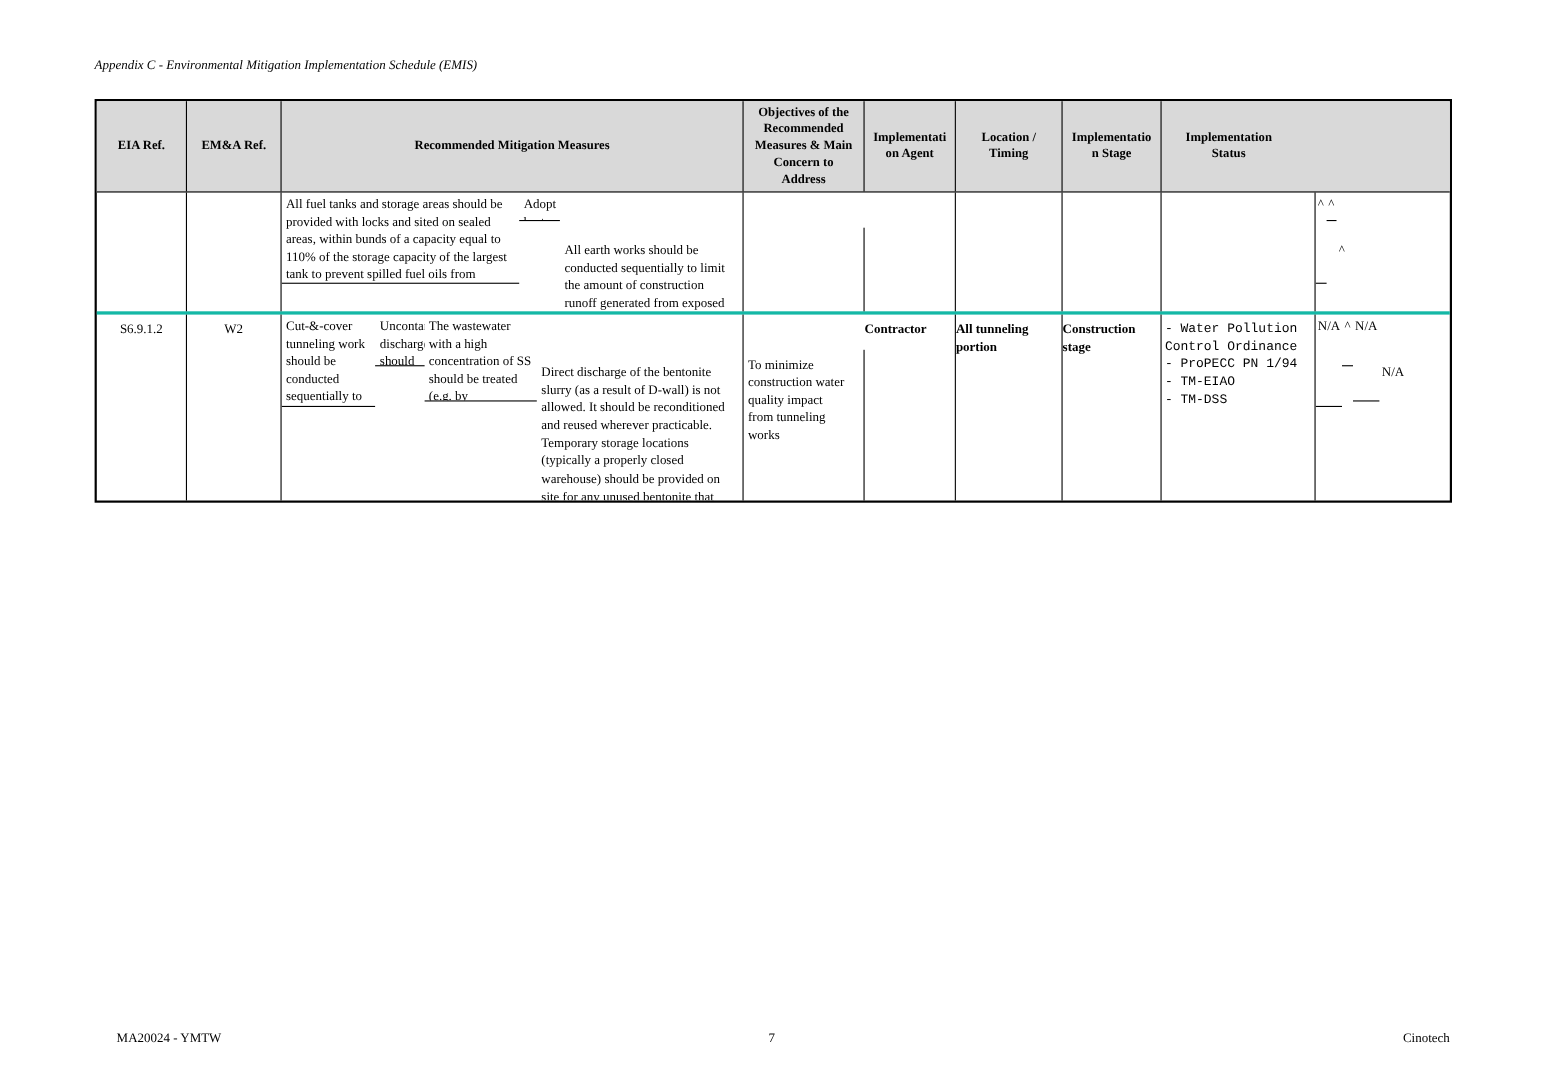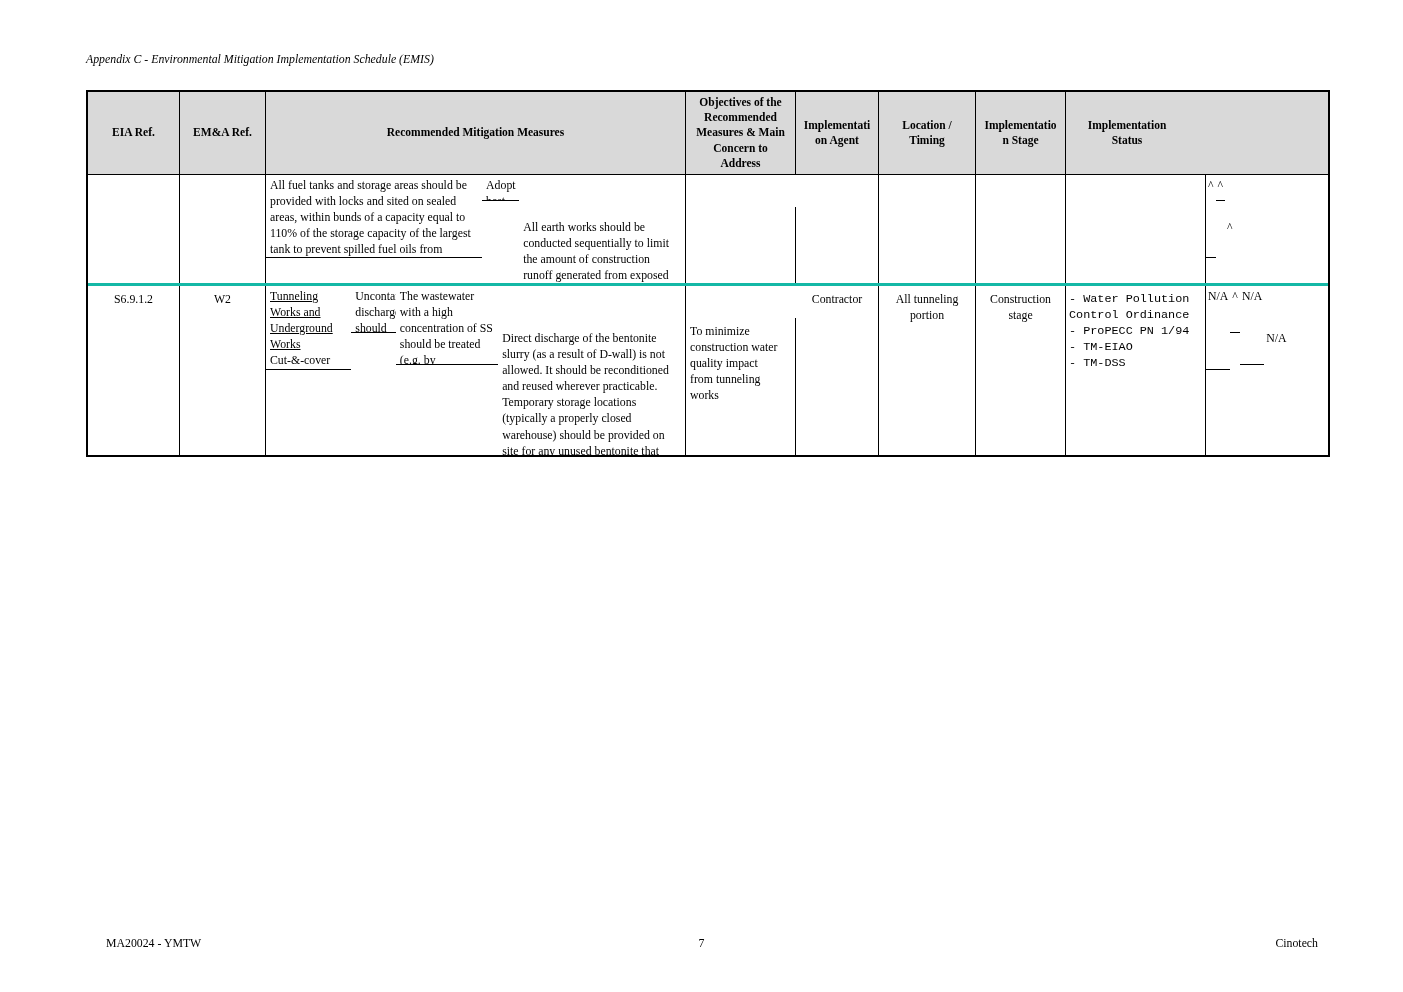--- a/index.html
+++ b/index.html
@@ -14,21 +14,21 @@
   
   .emis-table{
     position:absolute;left:86px;top:90px;
     border:2px solid #000;display:inline-block;background:#fff;
   }
   .t-row{display:flex;}
   .cell{
     box-sizing:border-box;border-right:1px solid #000;
     overflow:hidden;flex-shrink:0;
   }
-  .c1{width:92px}.c2{width:86px}.c3{width:420px}.c4{width:110px}
+  .c1{width:82px}.c2{width:86px}.c3{width:420px}.c4{width:110px}
   .c5{width:83px}.c6{width:97px}.c7{width:90px}.c8{width:140px}
   .c9{width:122px;border-right:none}
   
   .head-row{height:82px;background:#d9d9d9;border-bottom:1px solid #000;}
   .head-row .cell{
     display:flex;align-items:center;justify-content:center;text-align:center;
     font-weight:bold;font-size:11.5px;line-height:15.2px;white-space:pre-line;
     padding:1px 2px;
   }
   
@@ -40,21 +40,21 @@
   .sub{
     box-sizing:border-box;border-bottom:1px solid #000;
     padding:2px 4px 0 4px;overflow:hidden;
   }
   .sub:last-child{border-bottom:none;margin-top:42px;}
   .status-sub{text-align:center;padding:2px 2px 0 2px;}
   .hA1{height:83px}.hA2{height:26px}.hA3{height:66px}
   .hB1{height:84px}.hB2{height:47px}.hB3{height:79px}.hB4{height:127px}
   .measure-title{text-decoration:underline;}
   .obj-cell{padding:5px 3px 0 4px;white-space:pre-line;font-size:11.5px;margin-top:32px;}
-  .center-cell{text-align:center;padding-top:5px;white-space:pre-line;}
+  .center-cell{padding-top:5px;white-space:pre-line;font-weight:bold;}
   .req-cell{padding:5px 2px 0 3px;white-space:pre-line;font-family:Liberation Mono, monospace;}
   
   .footer{position:absolute;left:0;top:936px;width:1403px;font-size:11.8px;}
   .footer-left{position:absolute;left:86px;top:0;margin-left:20px;}
   .footer-center{position:absolute;left:0;right:0;text-align:center;top:0;}
   .footer-right{position:absolute;right:85px;top:0;}
 </style>
 </head>
 <body>
 
@@ -99,21 +99,20 @@
       <div class="sub status-sub hA2">^</div>
       <div class="sub status-sub hA3">^</div>
     </div>
   </div>
 
   <div class="t-row block block-b">
     <div class="cell c1 ref-cell">S6.9.1.2</div>
     <div class="cell c2 ref-cell">W2</div>
     <div class="cell c3 stack">
       <div class="sub hB1">
-        <div class="measure-title">Tunneling Works and Underground Works</div>
         <div>Cut-&amp;-cover tunneling work should be conducted sequentially to limit the amount of construction runoff generated from exposed areas during the wet season (April to September) as far as practicable.</div>
       </div>
       <div class="sub hB2">Uncontaminated discharge should pass through sedimentation tanks prior to off-site discharge.</div>
       <div class="sub hB3">The wastewater with a high concentration of SS should be treated (e.g. by sedimentation tanks with sufficient retention time) before discharge.  Oil interceptors would also be required to remove the oil, lubricants and grease from the wastewater.</div>
       <div class="sub hB4">Direct discharge of the bentonite slurry (as a result of D-wall) is not allowed. It should be reconditioned and reused wherever practicable.  Temporary storage locations (typically a properly closed warehouse) should be provided on site for any unused bentonite that needs to be transported away after all the related construction activities area completed.  The requirements in ProPECC PN 1/94 should be adhered to in the handling and disposal of bentonite slurries.</div>
     </div>
     <div class="cell c4 obj-cell">To minimize
 construction water
 quality impact
 from tunneling

